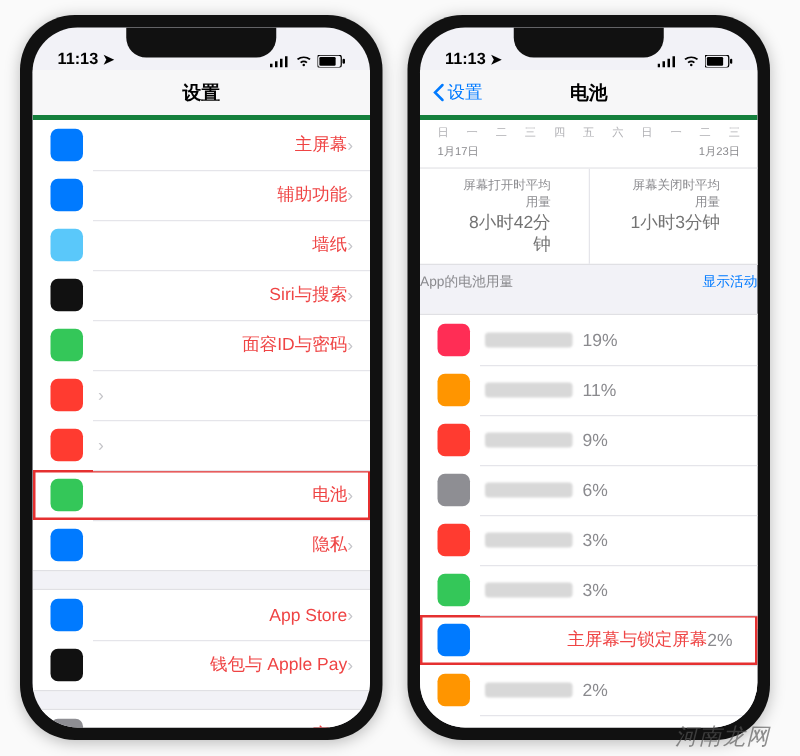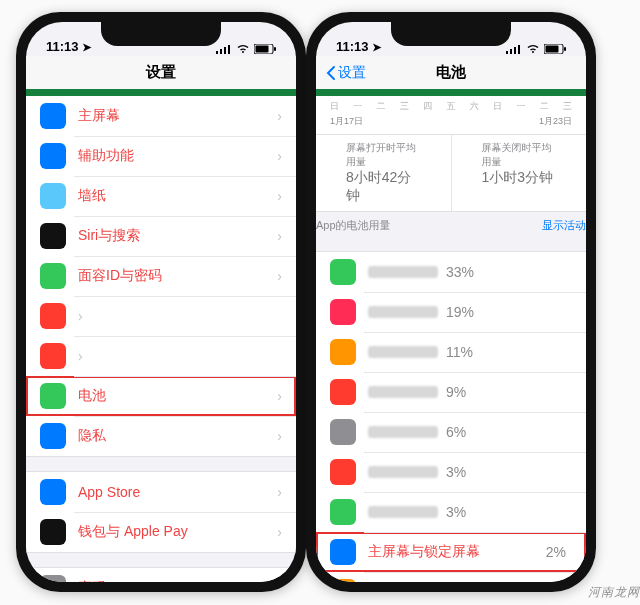--- a/index.html
+++ b/index.html
@@ -1,25 +1,25 @@
 <!DOCTYPE html>
 <html><head>
 <meta charset="utf-8">
 <style>
   * { margin:0; padding:0; box-sizing:border-box; font-family:-apple-system,"PingFang SC","Helvetica Neue",sans-serif; }
   body { width:640px; height:605px; background:#fafafa; position:relative; }
-  .stage { display:flex; padding:12px 16px 0; }
+  .stage { display:flex; gap:20px; padding:12px 16px 0;text-align:right; }
   .phone { width:290px; height:580px; background:#111; border-radius:44px; padding:10px; box-shadow:0 2px 12px rgba(0,0,0,.25); }
   .screen { width:100%; height:100%; background:#f2f2f7; border-radius:36px; overflow:hidden; position:relative; display:flex; flex-direction:column; }
   .notch { position:absolute; top:0; left:50%; transform:translateX(-50%); width:120px; height:24px; background:#111; border-bottom-left-radius:16px; border-bottom-right-radius:16px; z-index:10; }
   .statusbar { height:34px; display:flex; justify-content:space-between; align-items:flex-end; padding:0 20px 2px; font-size:13px; font-weight:600; }
   .status-icons { display:flex; align-items:center; gap:4px; }
   .loc-icon { font-size:11px; }
   .sig,.batt { display:inline-block; }
-  .navbar { height:40px; background:#f8f8f8cc; border-bottom:7px solid #15803d; display:flex; align-items:center; justify-content:center; position:relative; }
+  .navbar { height:40px; background:#f8f8f8cc; border-bottom:4px solid #15803d; display:flex; align-items:center; justify-content:center; position:relative; }
   .navbar .title { font-size:15px; font-weight:600; }
   .navbar .back { position:absolute; left:10px; color:#007aff; font-size:14px; display:flex; align-items:center; gap:2px; }
   .content { flex:1; overflow-y:auto; }
   .group { margin:14px 0 0; background:#fff; border-top:1px solid #e0e0e4; border-bottom:1px solid #e0e0e4; }
   .group:first-child { margin-top:0; border-top:none; }
   .row { display:flex; align-items:center; height:40px; padding:0 14px; position:relative; }
   .row + .row::before { content:""; position:absolute; left:48px; right:0; top:0; height:1px; background:#e5e5ea; }
   .app-icon { width:26px; height:26px; border-radius:6px; margin-right:12px; flex-shrink:0; display:flex; align-items:center; justify-content:center; font-size:13px; color:#fff; font-weight:600; }
   .label { flex:1; font-size:14px; color:#ef4444; }
   .chev { color:#c5c5c9; font-size:14px; }
@@ -29,21 +29,21 @@
   .section-header { display:flex; justify-content:space-between; padding:6px 0 4px; font-size:11px; color:#8a8a8e; }
   .section-header .link { color:#007aff; }
   .weekbar { background:#fff; border-bottom:1px solid #e0e0e4; padding:4px 14px 6px; }
   .week-days { display:flex; justify-content:space-between; font-size:9px; color:#b0b0b4; }
   .week-dates { display:flex; justify-content:space-between; font-size:9px; color:#8a8a8e; margin-top:2px; }
   .avg-row { display:flex; background:#fff; border-bottom:1px solid #e0e0e4; }
   .avg-col { flex:1; padding:6px 30px; }
   .avg-col + .avg-col { border-left:1px solid #e5e5ea; }
   .avg-label { font-size:10px; color:#8a8a8e; }
   .avg-val { font-size:14px; font-weight:400; color:#737373; }
-  .watermark { position:absolute; right:0; bottom:4px; font-size:12px; color:#555; opacity:.65; font-style:italic; letter-spacing:1px;}
+  .watermark { position:absolute; right:24px; bottom:4px; font-size:18px; color:#555; opacity:.65; font-style:italic; letter-spacing:1px;}
   
   .c-blue{background:#007aff}.c-green{background:#34c759}.c-teal{background:#5ac8fa}.c-black{background:#111}.c-red{background:#ff3b30}.c-orange{background:#ff9500}.c-gray{background:#8e8e93}.c-pink{background:#ff2d55}
 </style>
 </head>
 <body>
 
 <div class="stage">
 
   <div class="phone">
     <div class="screen">
@@ -199,25 +199,20 @@
             <div class="avg-label">屏幕关闭时平均用量</div>
             <div class="avg-val">1小时3分钟</div>
           </div>
         </div>
         <div class="section-header">
           <span>App的电池用量</span>
           <span class="link">显示活动</span>
         </div>
         <div class="group" id="apps-list">
             <div class="row">
-              <span class="app-icon c-green"></span>
-              <span class="blur-label"></span>
-              <span class="pct">33%</span>
-            </div>
-            <div class="row">
               <span class="app-icon c-pink"></span>
               <span class="blur-label"></span>
               <span class="pct">19%</span>
             </div>
             <div class="row">
               <span class="app-icon c-orange"></span>
               <span class="blur-label"></span>
               <span class="pct">11%</span>
             </div>
             <div class="row">

